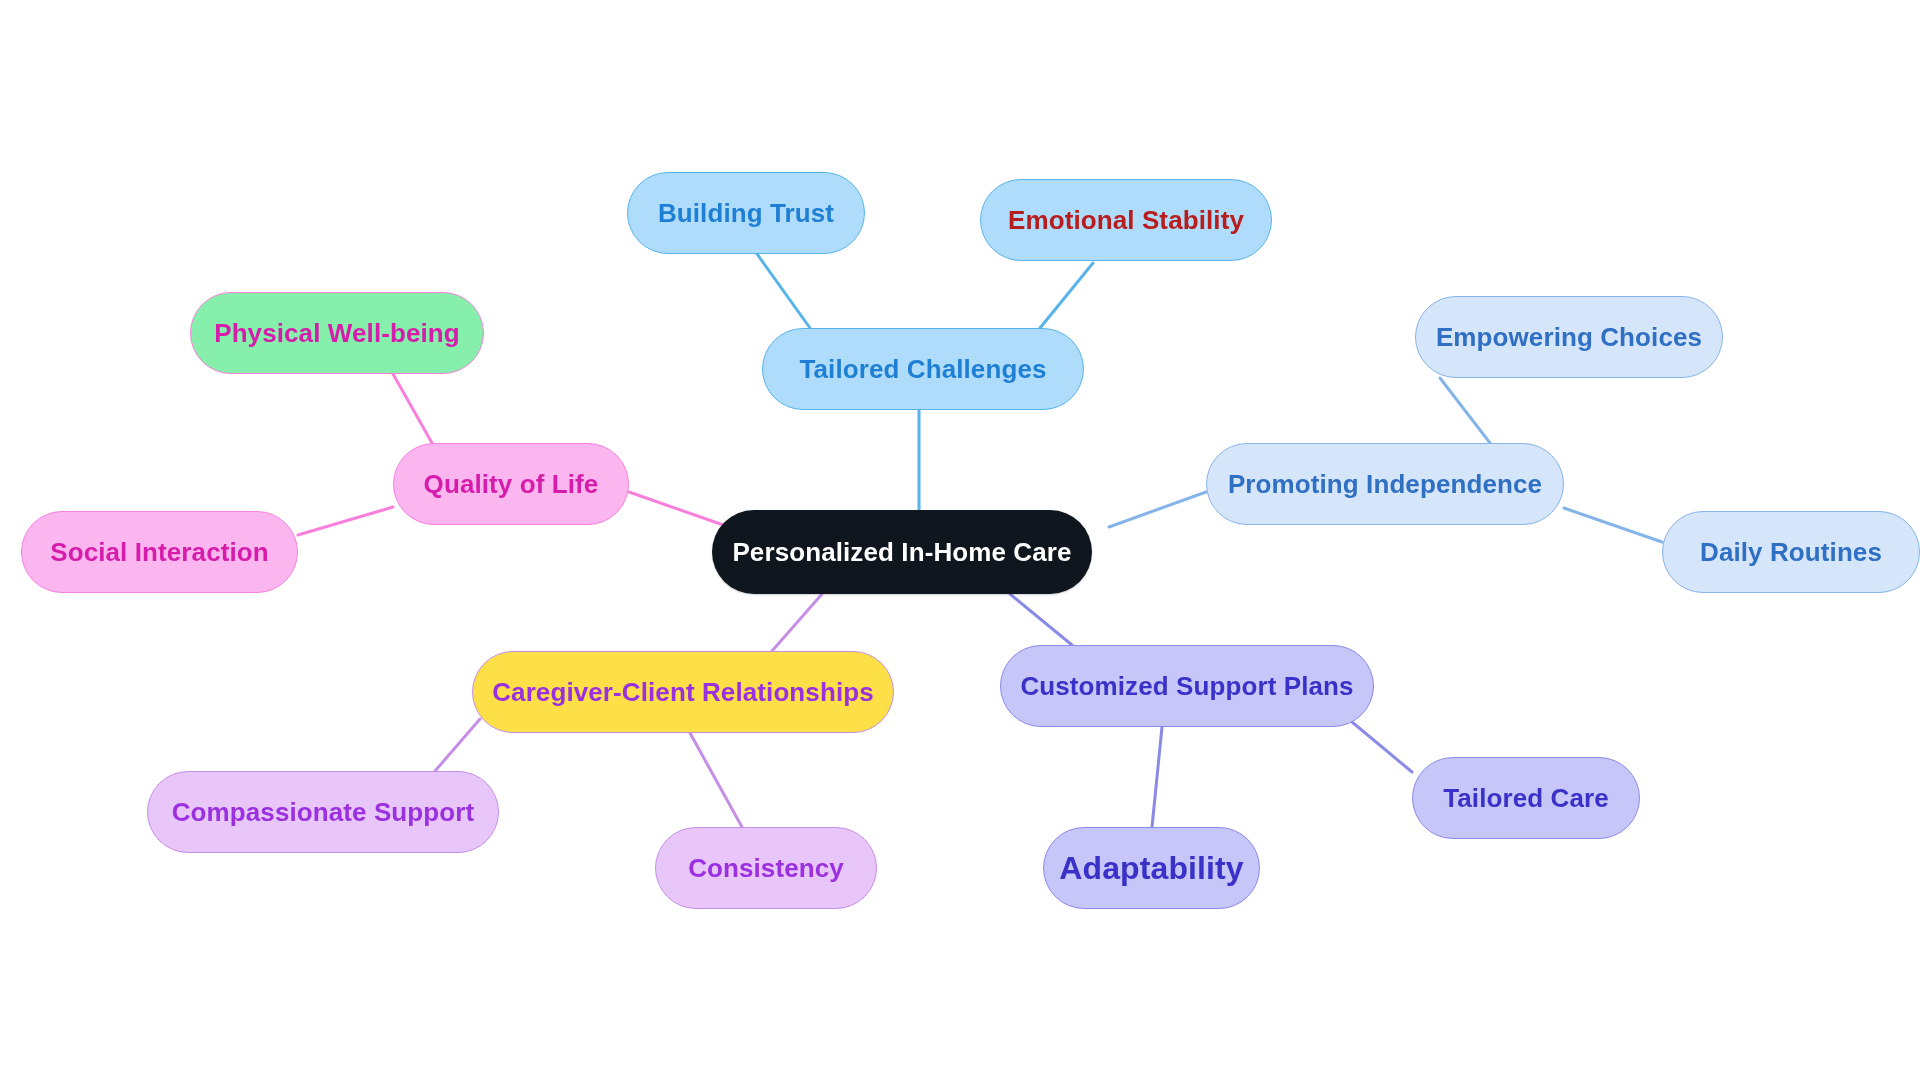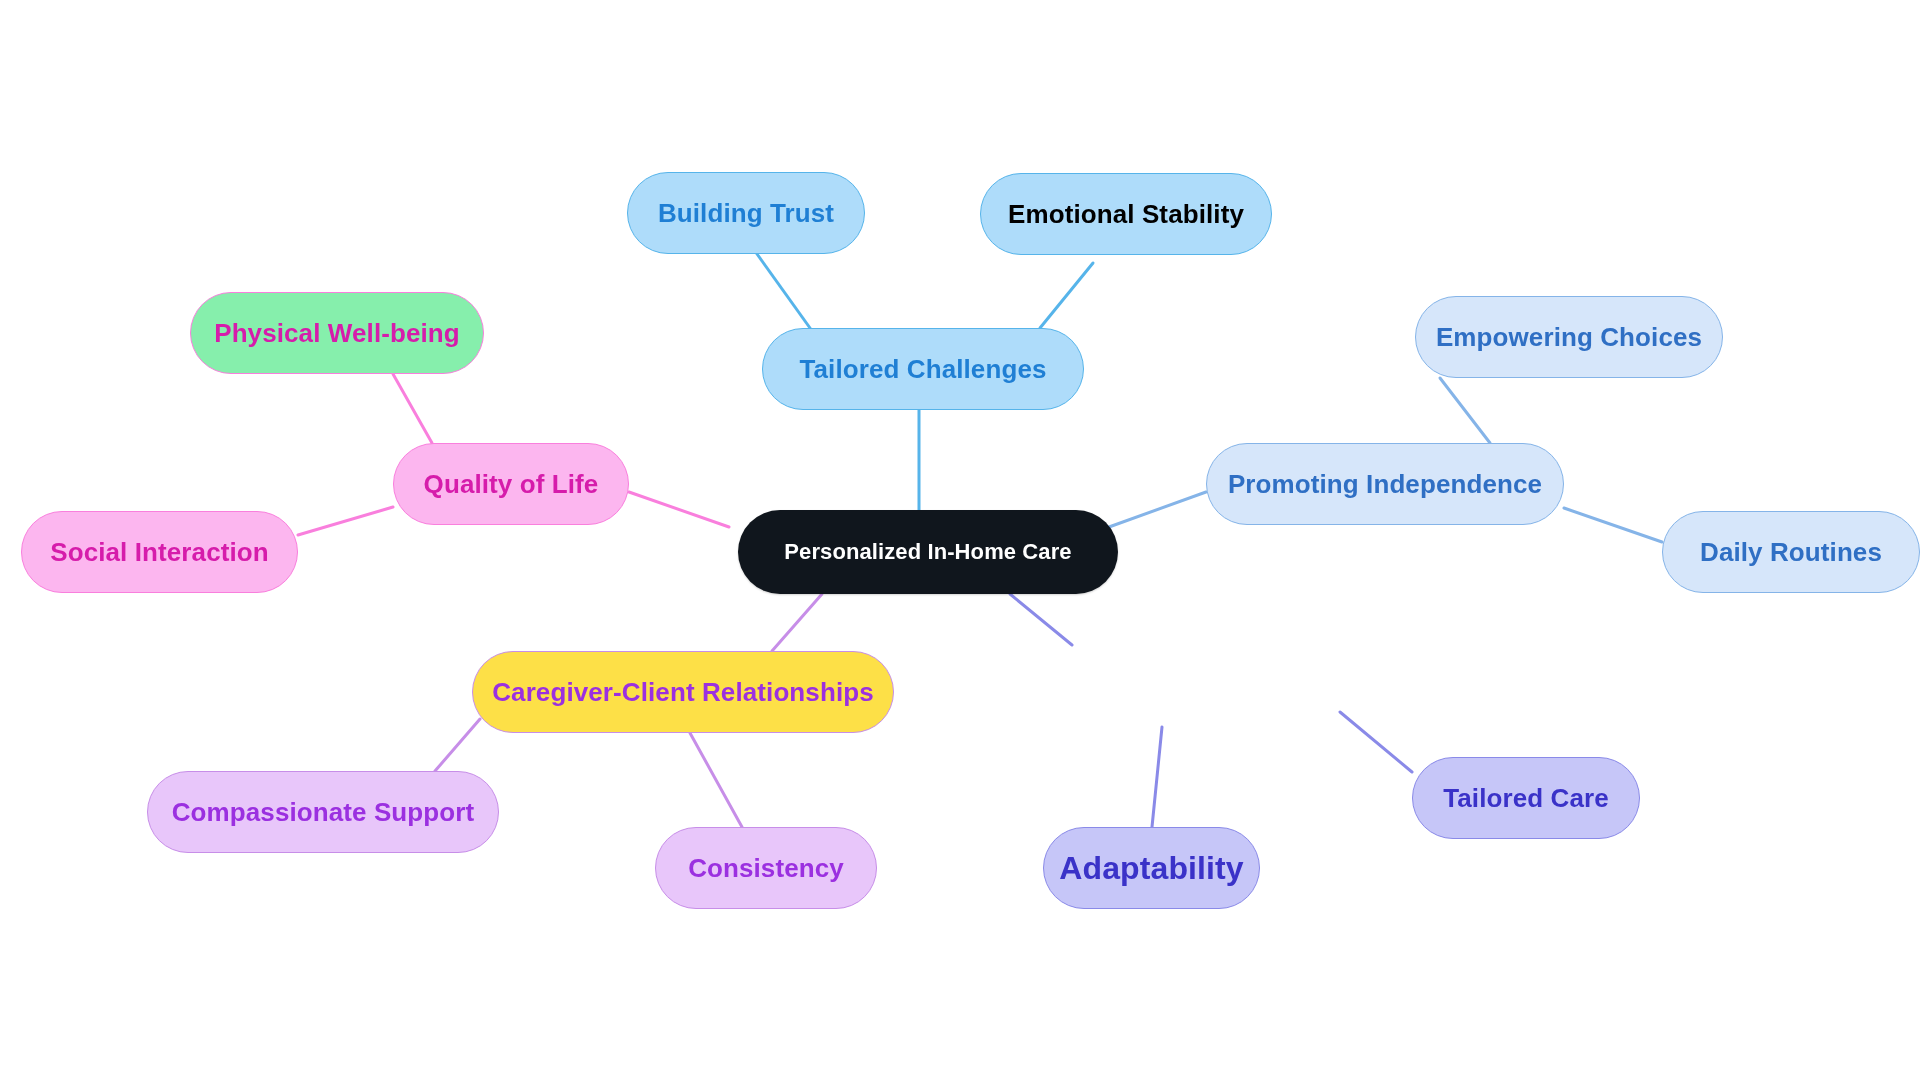--- a/index.html
+++ b/index.html
@@ -65,33 +65,33 @@
       <line x1="1490" y1="443" x2="1440" y2="378" stroke="#85b4e8" stroke-width="3" stroke-linecap="round"></line>
       <line x1="1564" y1="508" x2="1662" y2="542" stroke="#85b4e8" stroke-width="3" stroke-linecap="round"></line>
       <line x1="1010" y1="594" x2="1072" y2="645" stroke="#8a8ae8" stroke-width="3" stroke-linecap="round"></line>
       <line x1="1340" y1="712" x2="1412" y2="772" stroke="#8a8ae8" stroke-width="3" stroke-linecap="round"></line>
       <line x1="1162" y1="727" x2="1152" y2="827" stroke="#8a8ae8" stroke-width="3" stroke-linecap="round"></line>
       <line x1="822" y1="594" x2="772" y2="651" stroke="#c78ee8" stroke-width="3" stroke-linecap="round"></line>
       <line x1="480" y1="719" x2="435" y2="771" stroke="#c78ee8" stroke-width="3" stroke-linecap="round"></line>
       <line x1="690" y1="733" x2="742" y2="827" stroke="#c78ee8" stroke-width="3" stroke-linecap="round"></line>
     </svg>
 
-  <div class="node node-root" style="left: 738px; top: 510px; width: 380px; height: 84px; background: rgb(16, 22, 29); border-color: rgb(16, 22, 29); color: rgb(255, 255, 255); font-size: 22px;">
+  <div class="node node-root" style="left: 712px; top: 510px; width: 380px; height: 84px; background: rgb(16, 22, 29); border-color: rgb(16, 22, 29); color: rgb(255, 255, 255); font-size: 26px;">
     <span class="node-label">Personalized In-Home Care</span>
   </div>
 
   <div class="node" style="left: 762px; top: 328px; width: 322px; height: 82px; background: rgb(174, 220, 250); border-color: rgb(86, 180, 234); color: rgb(31, 127, 212); font-size: 26px;">
     <span class="node-label">Tailored Challenges</span>
   </div>
 
   <div class="node" style="left: 627px; top: 172px; width: 238px; height: 82px; background: rgb(174, 220, 250); border-color: rgb(86, 180, 234); color: rgb(31, 127, 212); font-size: 26px;">
     <span class="node-label">Building Trust</span>
   </div>
 
-  <div class="node" style="left: 980px; top: 173px; width: 292px; height: 82px; background: rgb(174, 220, 250); border-color: rgb(86, 180, 234); color: #000000; font-size: 26px;">
+  <div class="node" style="left: 980px; top: 179px; width: 292px; height: 82px; background: rgb(174, 220, 250); border-color: rgb(86, 180, 234); color: #b91c1c; font-size: 26px;">
     <span class="node-label">Emotional Stability</span>
   </div>
 
   <div class="node" style="left: 393px; top: 443px; width: 236px; height: 82px; background: rgb(252, 182, 239); border-color: rgb(249, 127, 221); color: rgb(214, 28, 171); font-size: 26px;">
     <span class="node-label">Quality of Life</span>
   </div>
 
   <div class="node" style="left: 190px; top: 292px; width: 294px; height: 82px; background: #86efac; border-color: rgb(249, 127, 221); color: rgb(214, 28, 171); font-size: 26px;">
     <span class="node-label">Physical Well-being</span>
   </div>
@@ -105,20 +105,23 @@
   </div>
 
   <div class="node" style="left: 1415px; top: 296px; width: 308px; height: 82px; background: rgb(214, 230, 250); border-color: rgb(133, 180, 232); color: rgb(47, 111, 196); font-size: 26px;">
     <span class="node-label">Empowering Choices</span>
   </div>
 
   <div class="node" style="left: 1662px; top: 511px; width: 258px; height: 82px; background: rgb(214, 230, 250); border-color: rgb(133, 180, 232); color: rgb(47, 111, 196); font-size: 26px;">
     <span class="node-label">Daily Routines</span>
   </div>
 
+  <div class="node" style="left: 1000px; top: 645px; width: 374px; height: 82px; background: rgb(198, 198, 248); border-color: rgb(138, 138, 232); color: rgb(58, 50, 200); font-size: 26px;">
+    <span class="node-label">Customized Support Plans</span>
+  </div>
 
   <div class="node" style="left: 1412px; top: 757px; width: 228px; height: 82px; background: rgb(198, 198, 248); border-color: rgb(138, 138, 232); color: rgb(58, 50, 200); font-size: 26px;">
     <span class="node-label">Tailored Care</span>
   </div>
 
   <div class="node" style="left: 1043px; top: 827px; width: 217px; height: 82px; background: rgb(198, 198, 248); border-color: rgb(138, 138, 232); color: rgb(58, 50, 200); font-size: 32px;">
     <span class="node-label">Adaptability</span>
   </div>
 
   <div class="node" style="left: 472px; top: 651px; width: 422px; height: 82px; background: #fde047; border-color: rgb(199, 142, 232); color: rgb(155, 48, 224); font-size: 26px;">

